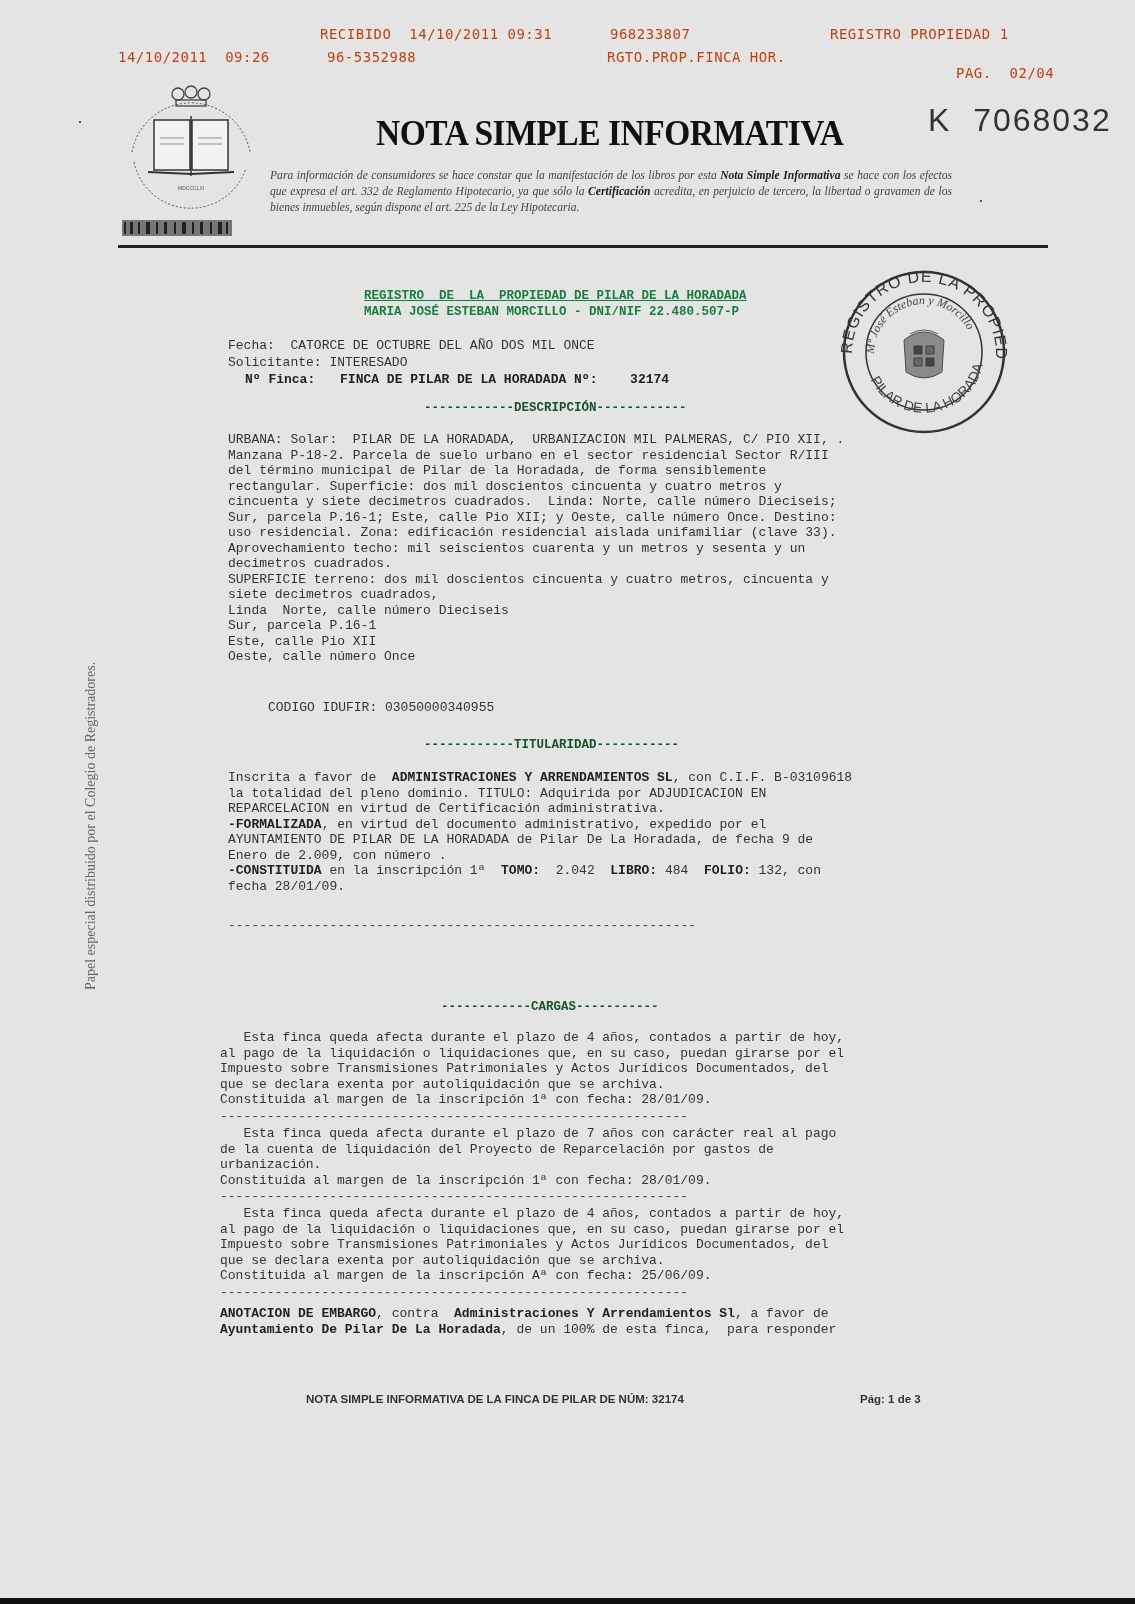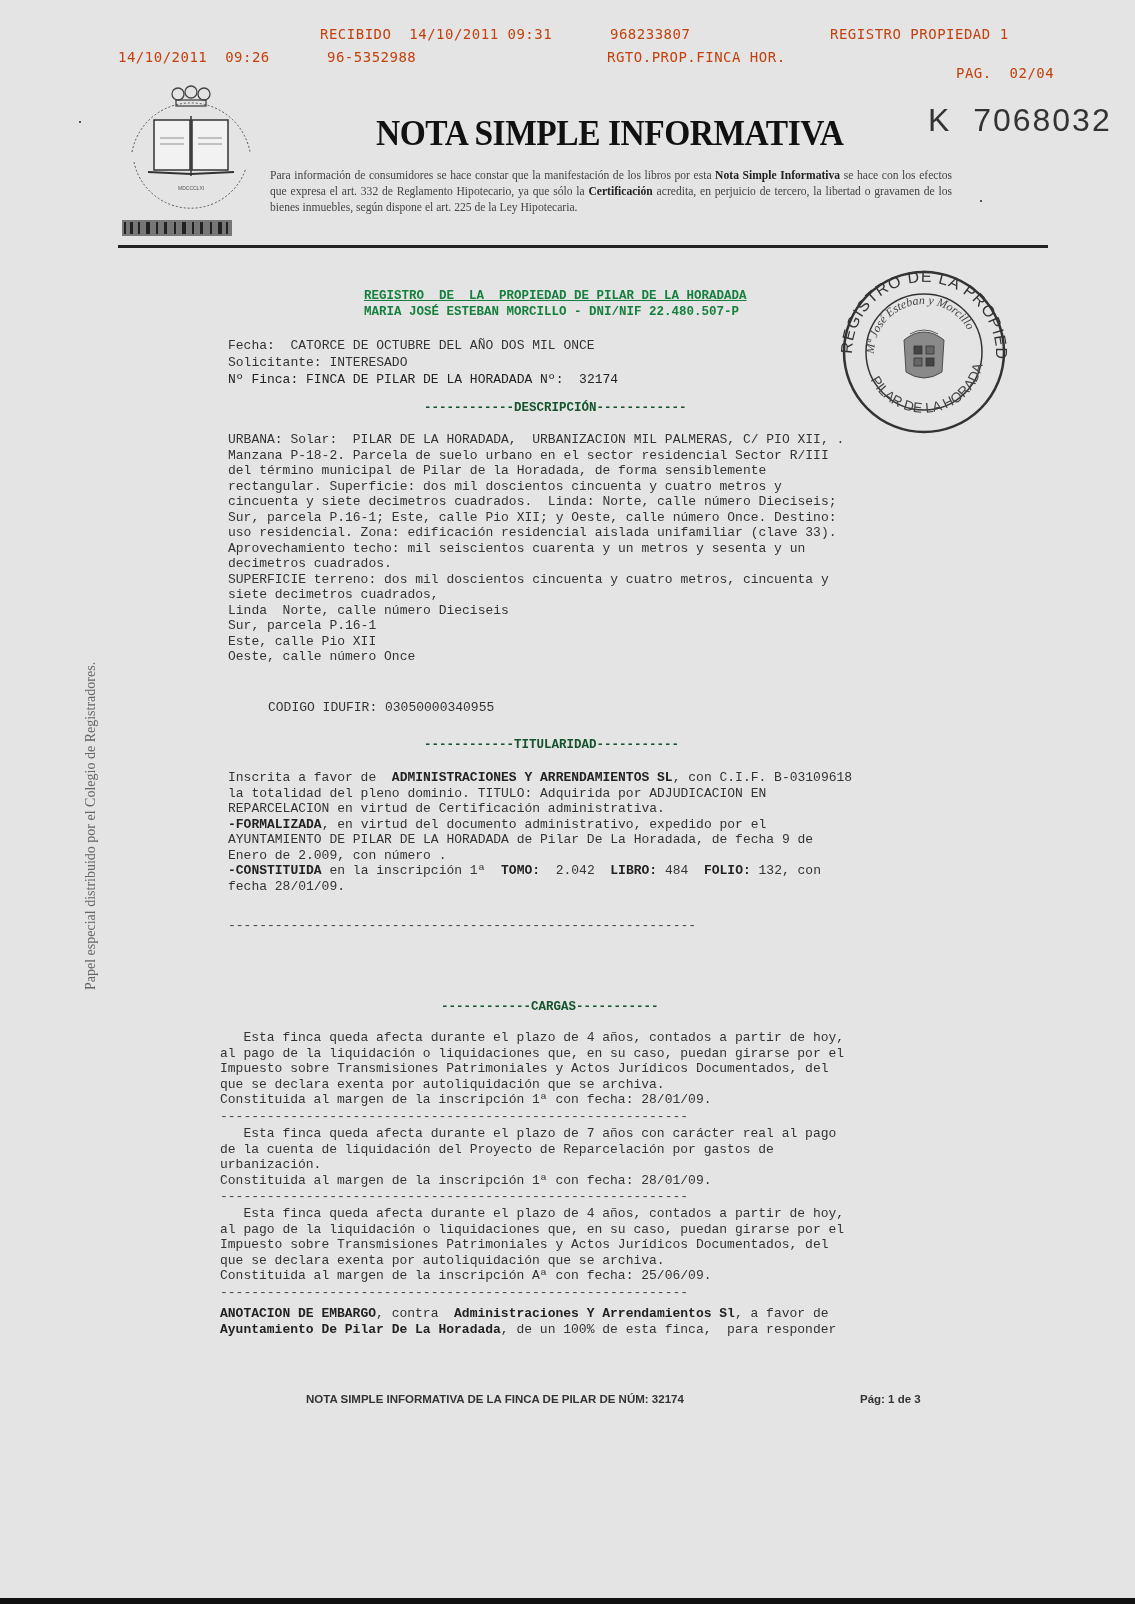--- a/index.html
+++ b/index.html
@@ -41,40 +41,41 @@
     white-space: pre;
     margin-left: 36px;
   }
   .disclaimer {
     position: absolute; left: 270px; top: 168px; width: 682px;
     font-family: "Liberation Serif", serif;
     font-size: 11.6px;
     line-height: 16px;
     color: #444;
     text-align: justify;
+    font-style: italic;
   }
   .disclaimer b { color: #222; }
   .hrule {
     position: absolute; left: 118px; top: 245px; width: 930px; height: 3px;
     background: #222;
   }
   .mono {
     font-family: "Liberation Mono", "DejaVu Sans Mono", monospace;
     font-size: 13px;
     color: #333;
   }
   .block { position: absolute; white-space: pre; }
   .reg-head {
     position: absolute; left: 364px; top: 288px;
     font-family: "Liberation Mono", monospace; font-size: 12.5px; font-weight: bold;
     color: #15803d; white-space: pre; line-height: 16px;
   }
   .reg-head .u { text-decoration: underline; }
   .meta { left: 228px; top: 337px; line-height: 17px; }
-  .meta .b { font-weight: normal; }
+  .meta .b { font-weight: bold; margin-left: 17px; }
   .sec-title { position: absolute; font-family: "Liberation Mono", monospace; font-size: 12.5px; font-weight: bold; color: #14532d; white-space: pre; }
   .para { line-height: 15.5px; }
   .b { font-weight: bold; color: #222; }
   .dash { color: #444; letter-spacing: 0px; }
   .side {
     position: absolute; left: 83px; top: 990px;
     transform: rotate(-90deg);
     transform-origin: left top;
     font-family: "Liberation Serif", serif;
     font-size: 14px;

